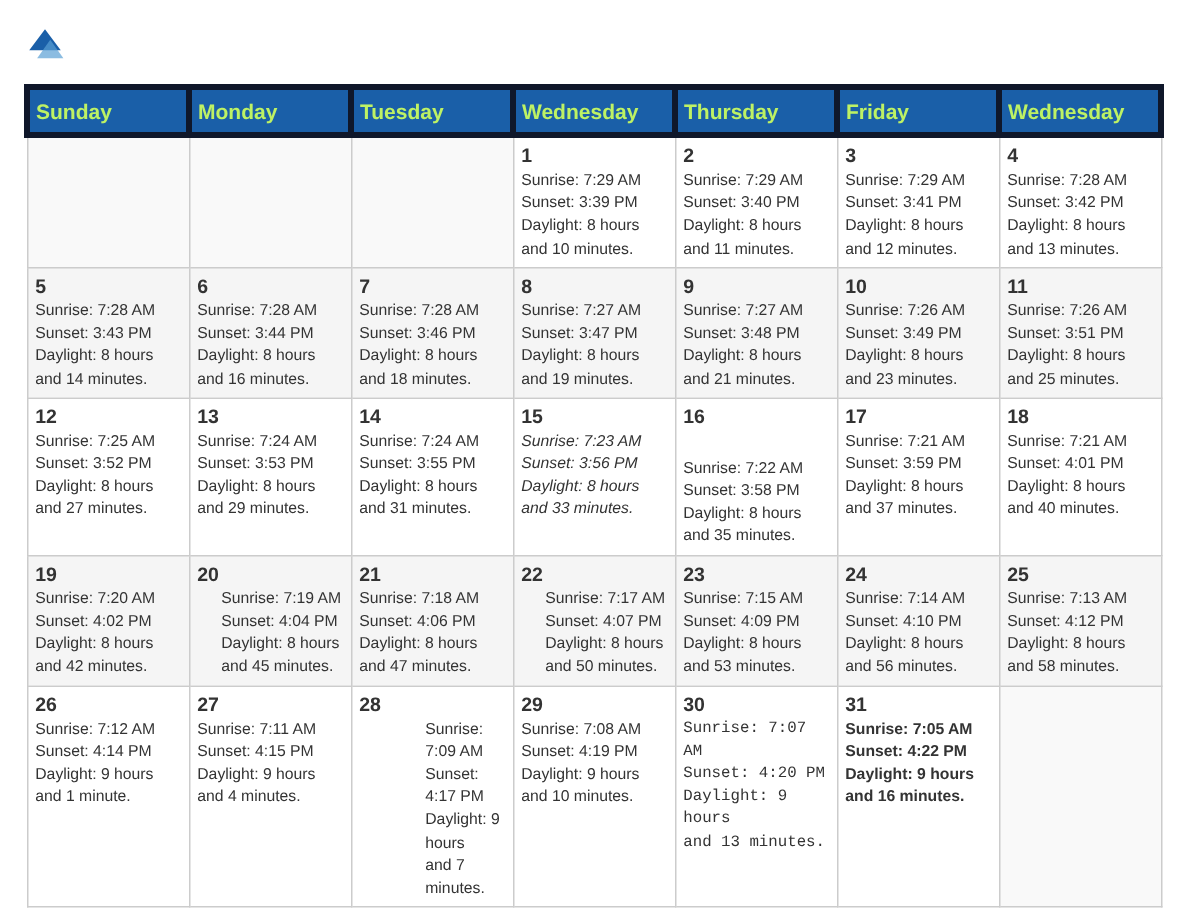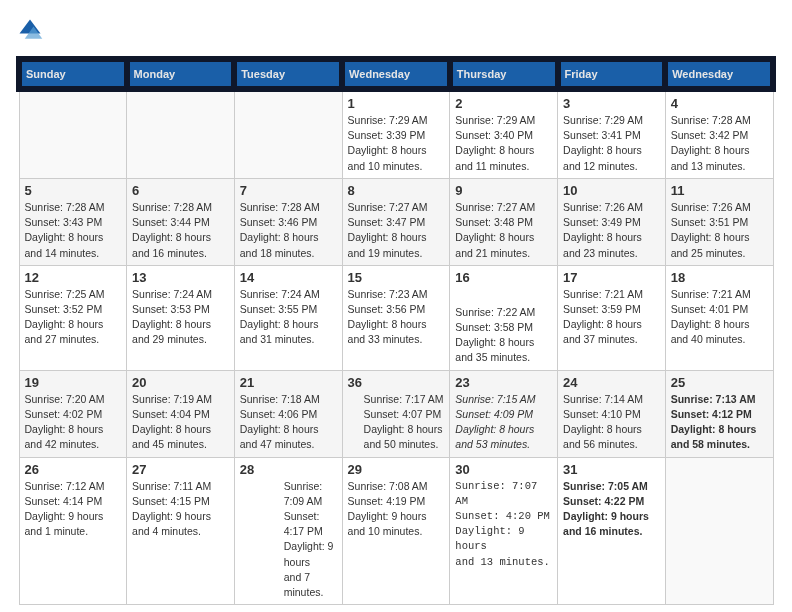--- a/index.html
+++ b/index.html
@@ -52,26 +52,26 @@
     .subtitle {
       font-size: 14px;
       color: #555;
     }
     .calendar {
       width: 100%;
       border-collapse: collapse;
     }
     .calendar th {
       background: #1a5fa8;
-      color: #e5e5e5;
-      font-size: 11px;
+      color: #bef264;
+      font-size: 14px;
       font-weight: bold;
       padding: 6px 4px;
       text-align: left;
-      border: 6px solid #0f172a;
+      border: 4px solid #0f172a;
     }
     .calendar td {
       border: 1px solid #ccc;
       vertical-align: top;
       padding: 4px 5px;
       width: 108px;
       min-height: 80px;
       background: #fff;
       font-size: 11px;
       color: #333;
@@ -228,21 +228,21 @@
         </td>
         <td>
           <span class="day-num">14</span>
           <div class="day-info" style="white-space: pre-line;">Sunrise: 7:24 AM
 Sunset: 3:55 PM
 Daylight: 8 hours
 and 31 minutes.</div>
         </td>
         <td>
           <span class="day-num">15</span>
-          <div class="day-info" style="white-space: pre-line;">Sunrise: 7:23 AM
+          <div class="day-info" style="white-space: pre-line; font-style: italic;">Sunrise: 7:23 AM
 Sunset: 3:56 PM
 Daylight: 8 hours
 and 33 minutes.</div>
         </td>
         <td>
           <span class="day-num">16</span>
           <div class="day-info" style="white-space: pre-line; margin-top: 20px;">Sunrise: 7:22 AM
 Sunset: 3:58 PM
 Daylight: 8 hours
 and 35 minutes.</div>
@@ -265,56 +265,56 @@
       <tr>
         <td>
           <span class="day-num">19</span>
           <div class="day-info" style="white-space: pre-line;">Sunrise: 7:20 AM
 Sunset: 4:02 PM
 Daylight: 8 hours
 and 42 minutes.</div>
         </td>
         <td>
           <span class="day-num">20</span>
-          <div class="day-info" style="white-space: pre-line;">Sunrise: 7:19 AM
+          <div class="day-info" style="white-space: pre-line; margin-left: 16px;">Sunrise: 7:19 AM
 Sunset: 4:04 PM
 Daylight: 8 hours
 and 45 minutes.</div>
         </td>
         <td>
           <span class="day-num">21</span>
           <div class="day-info" style="white-space: pre-line;">Sunrise: 7:18 AM
 Sunset: 4:06 PM
 Daylight: 8 hours
 and 47 minutes.</div>
         </td>
         <td>
-          <span class="day-num">36</span>
+          <span class="day-num">22</span>
           <div class="day-info" style="white-space: pre-line; margin-left: 16px;">Sunrise: 7:17 AM
 Sunset: 4:07 PM
 Daylight: 8 hours
 and 50 minutes.</div>
         </td>
         <td>
           <span class="day-num">23</span>
-          <div class="day-info" style="white-space: pre-line; font-style: italic;">Sunrise: 7:15 AM
+          <div class="day-info" style="white-space: pre-line;">Sunrise: 7:15 AM
 Sunset: 4:09 PM
 Daylight: 8 hours
 and 53 minutes.</div>
         </td>
         <td>
           <span class="day-num">24</span>
           <div class="day-info" style="white-space: pre-line;">Sunrise: 7:14 AM
 Sunset: 4:10 PM
 Daylight: 8 hours
 and 56 minutes.</div>
         </td>
         <td>
           <span class="day-num">25</span>
-          <div class="day-info" style="white-space: pre-line; font-weight: bold;">Sunrise: 7:13 AM
+          <div class="day-info" style="white-space: pre-line;">Sunrise: 7:13 AM
 Sunset: 4:12 PM
 Daylight: 8 hours
 and 58 minutes.</div>
         </td>
       </tr>
       <tr>
         <td>
           <span class="day-num">26</span>
           <div class="day-info" style="white-space: pre-line;">Sunrise: 7:12 AM
 Sunset: 4:14 PM

